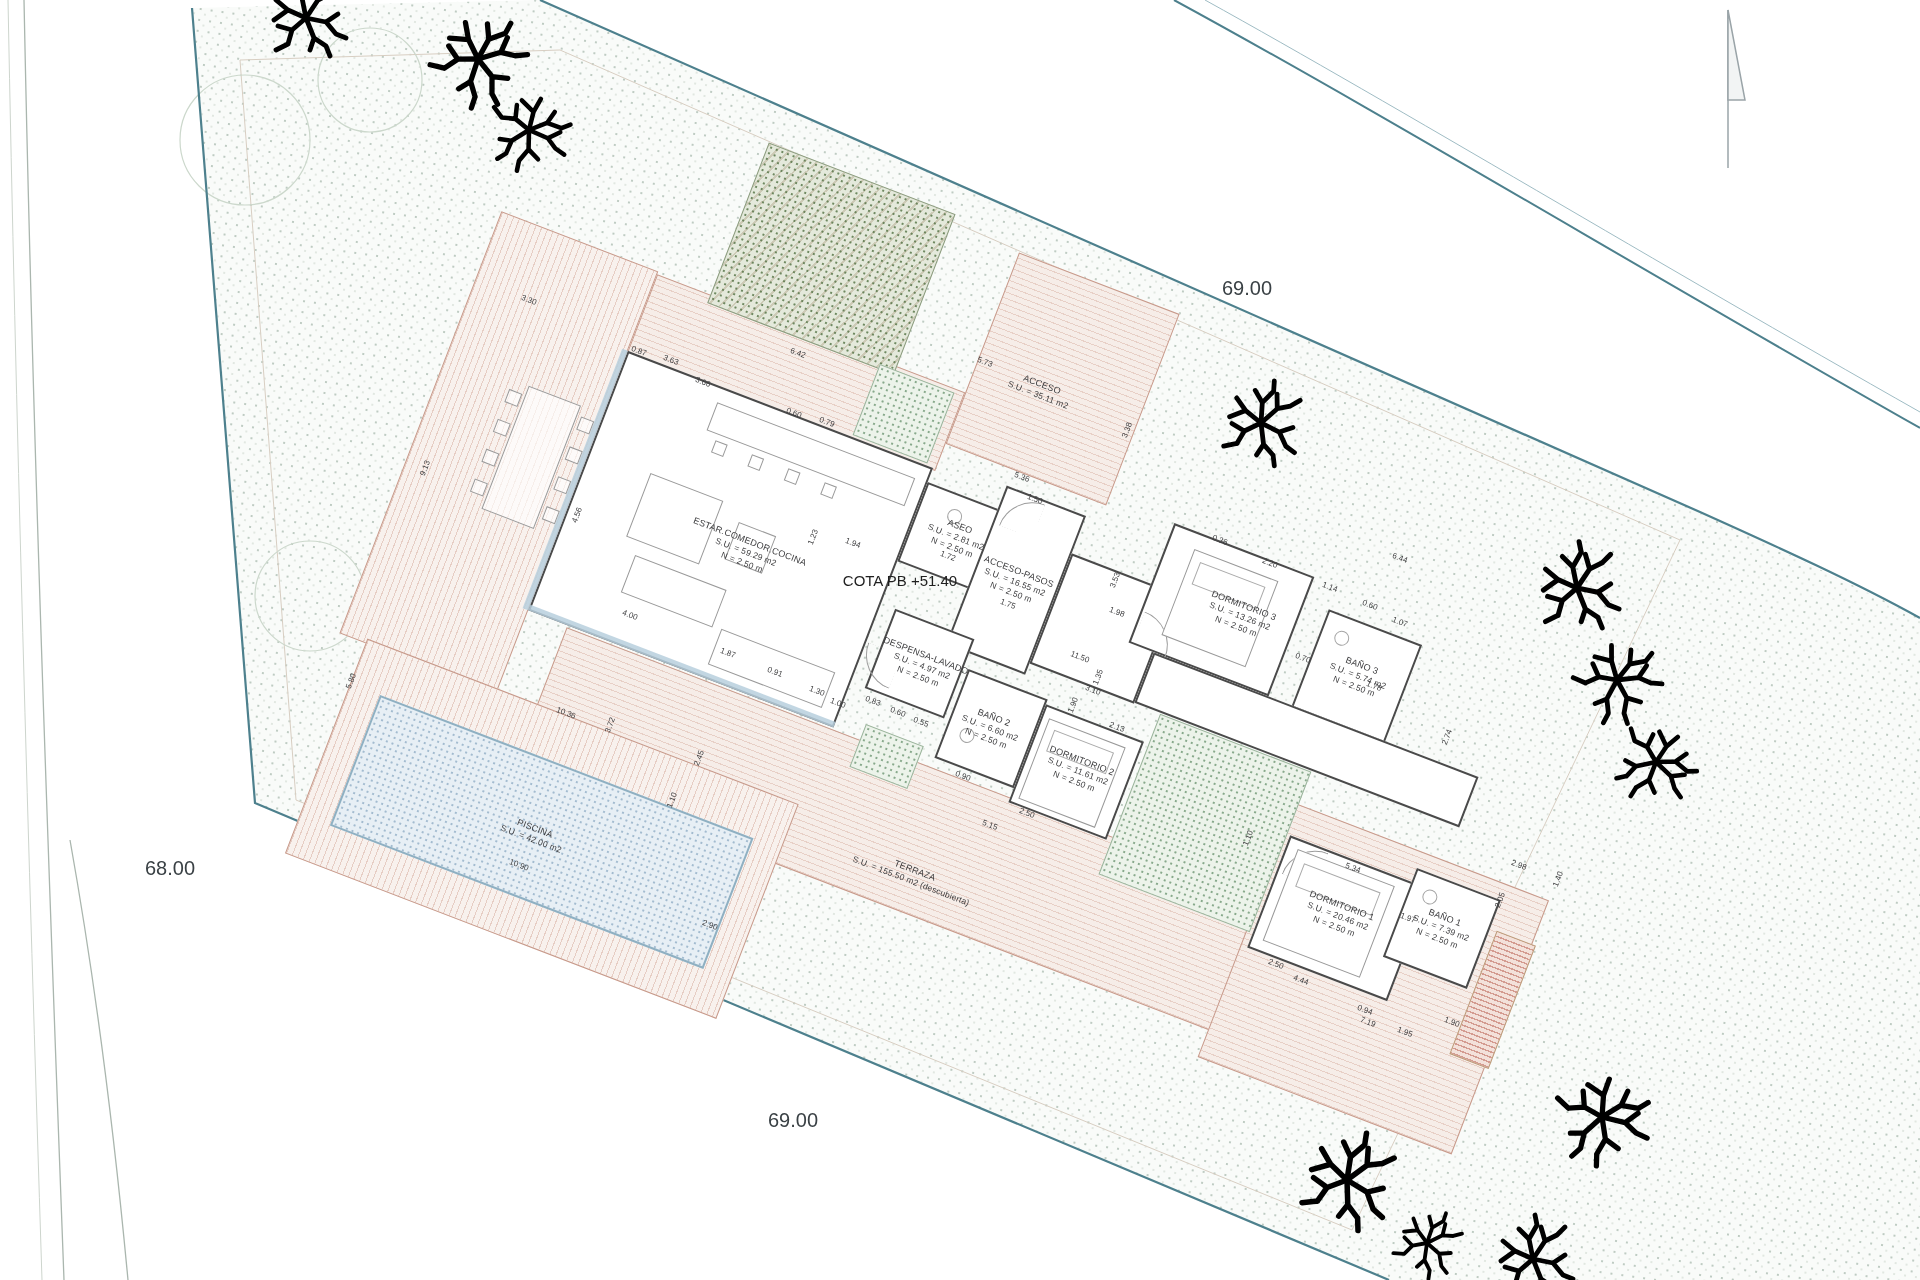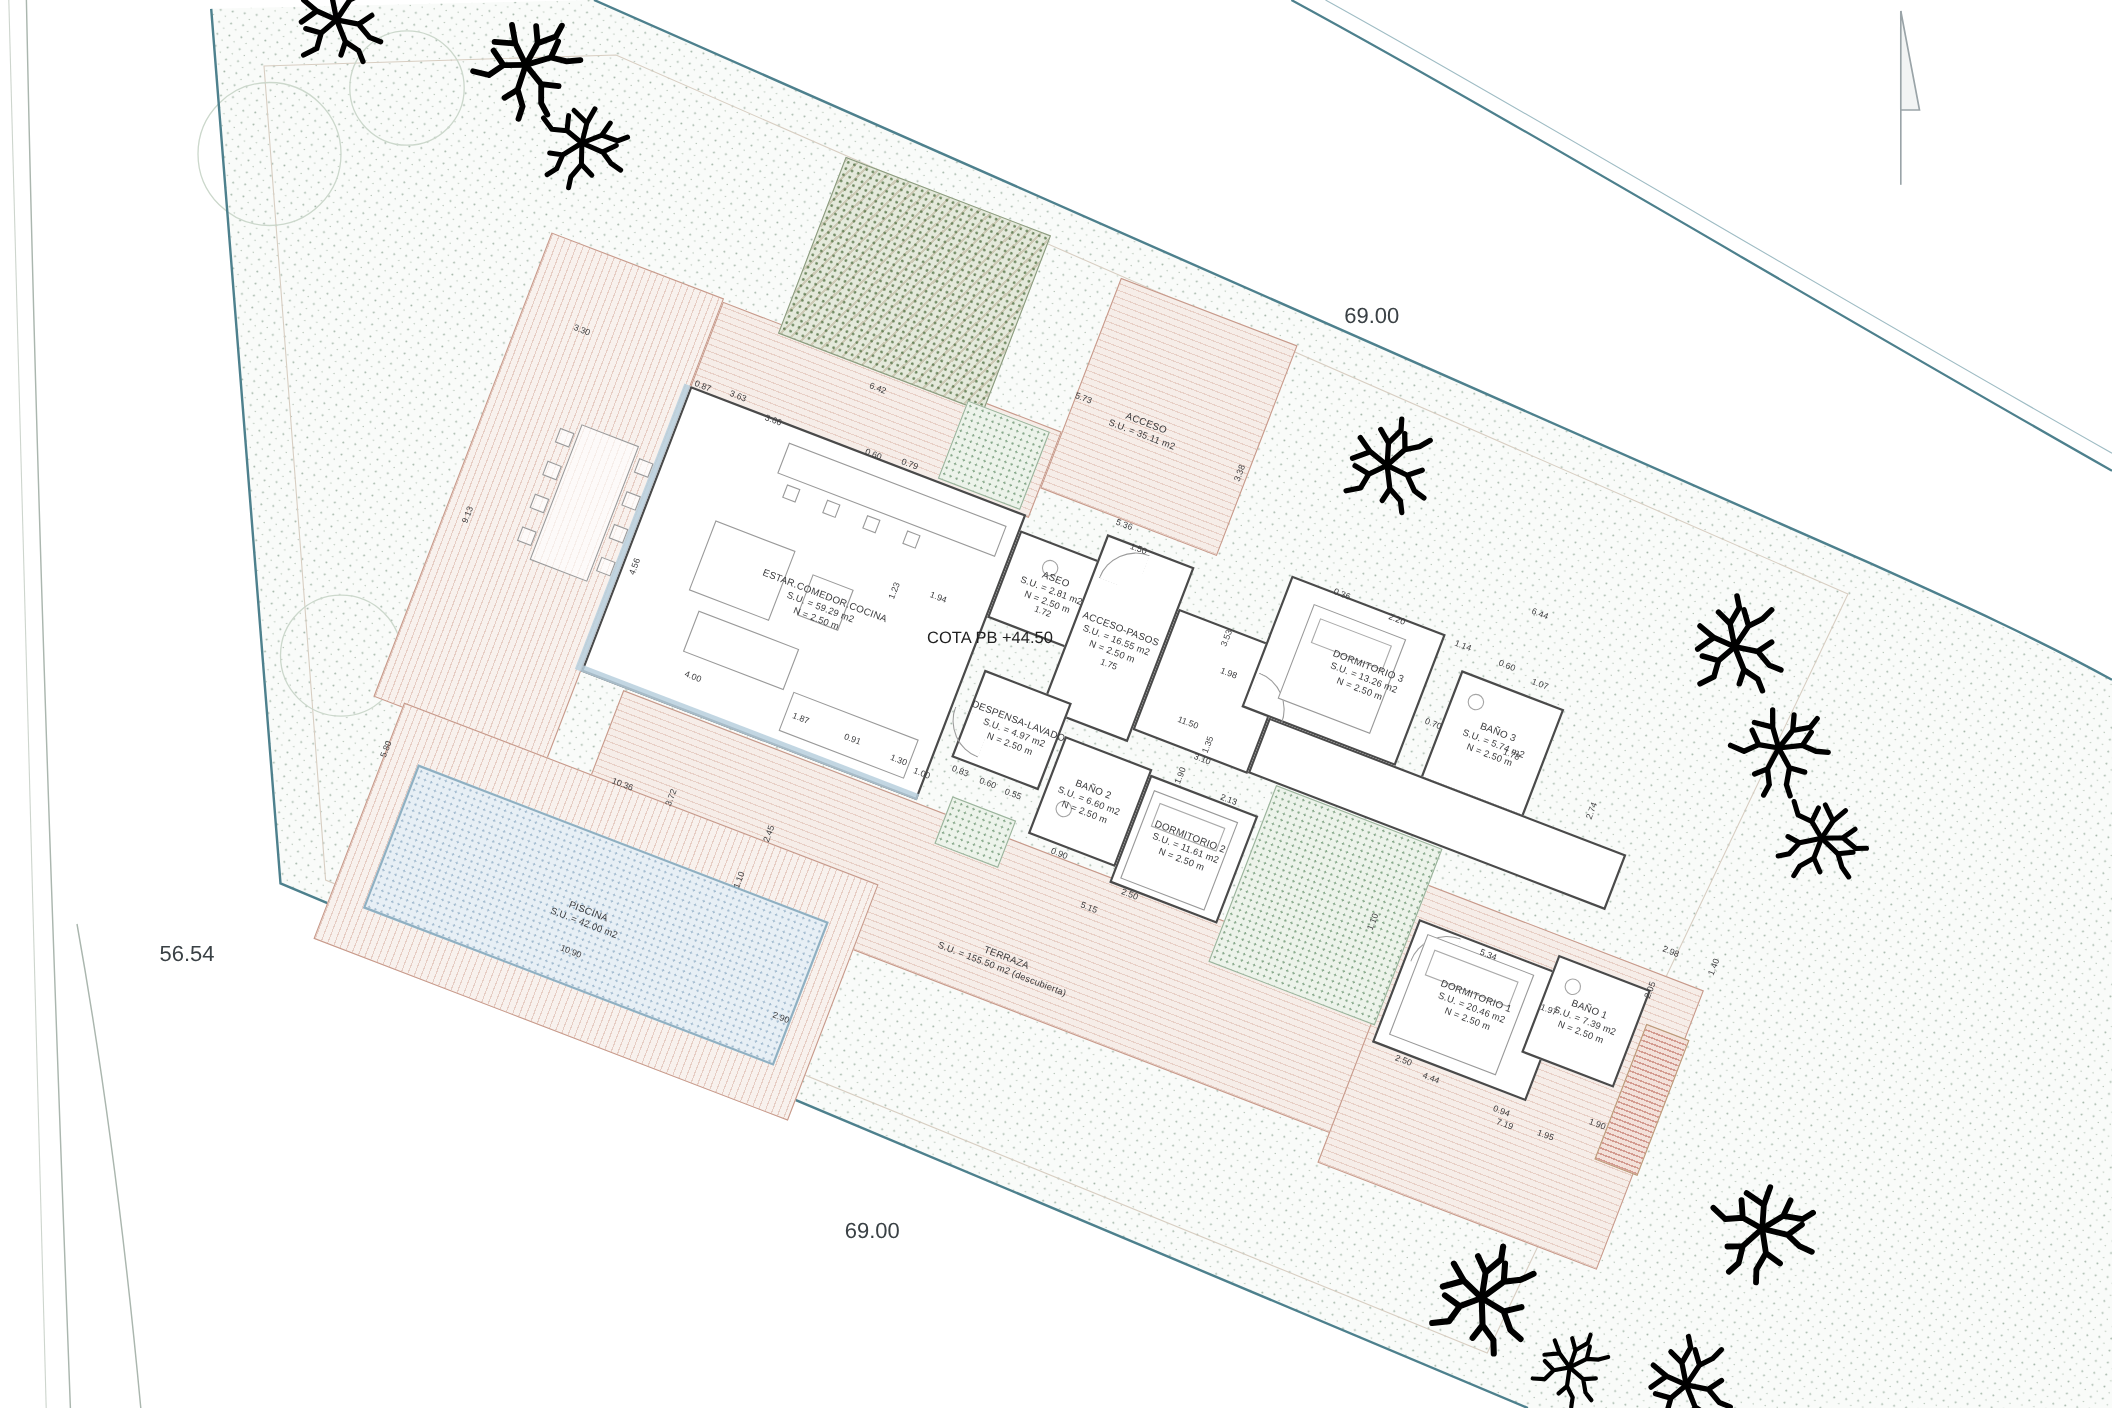--- a/index.html
+++ b/index.html
@@ -235,23 +235,23 @@
     </div>
     <div class="rlabel" style="left:533px;top:834px;">
       <div class="rname">PISCINA</div>
         <div>S.U. = 42.00 m2</div>
     </div>
     <div class="rlabel" style="left:913px;top:876px;">
       <div class="rname">TERRAZA</div>
         <div>S.U. = 155.50 m2 (descubierta)</div>
     </div>
 
-    <div class="cota" style="left:900px;top:580px;">COTA PB +44.50</div>
+    <div class="cota" style="left:900px;top:580px;">COTA PB +51.40</div>
     <div class="elev" style="left:1247px;top:288px;">69.00</div>
-    <div class="elev" style="left:170px;top:868px;">56.54</div>
+    <div class="elev" style="left:170px;top:868px;">68.00</div>
     <div class="elev" style="left:793px;top:1120px;">69.00</div>
   </div>
 
   <div id="dims-layer">
       <span class="dim" style="left: 529px; top: 300px; transform: translate(-50%, -50%) rotate(21deg);">3.30</span>
       <span class="dim" style="left: 639px; top: 351px; transform: translate(-50%, -50%) rotate(21deg);">0.87</span>
       <span class="dim" style="left: 671px; top: 360px; transform: translate(-50%, -50%) rotate(21deg);">3.63</span>
       <span class="dim" style="left: 703px; top: 382px; transform: translate(-50%, -50%) rotate(21deg);">3.66</span>
       <span class="dim" style="left: 798px; top: 353px; transform: translate(-50%, -50%) rotate(21deg);">6.42</span>
       <span class="dim" style="left: 794px; top: 413px; transform: translate(-50%, -50%) rotate(21deg);">0.60</span>

